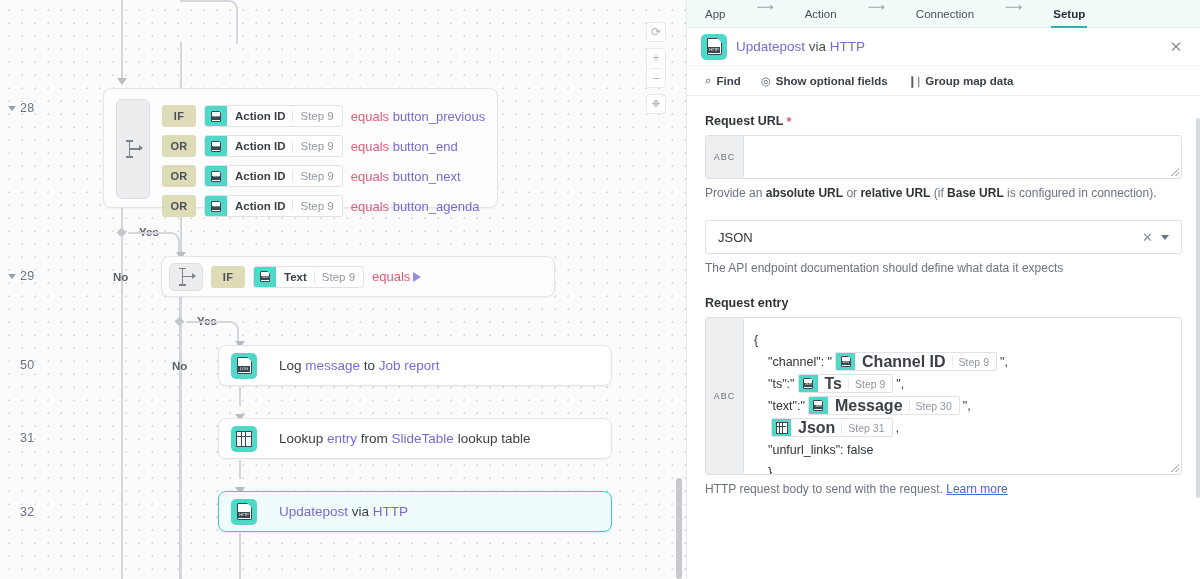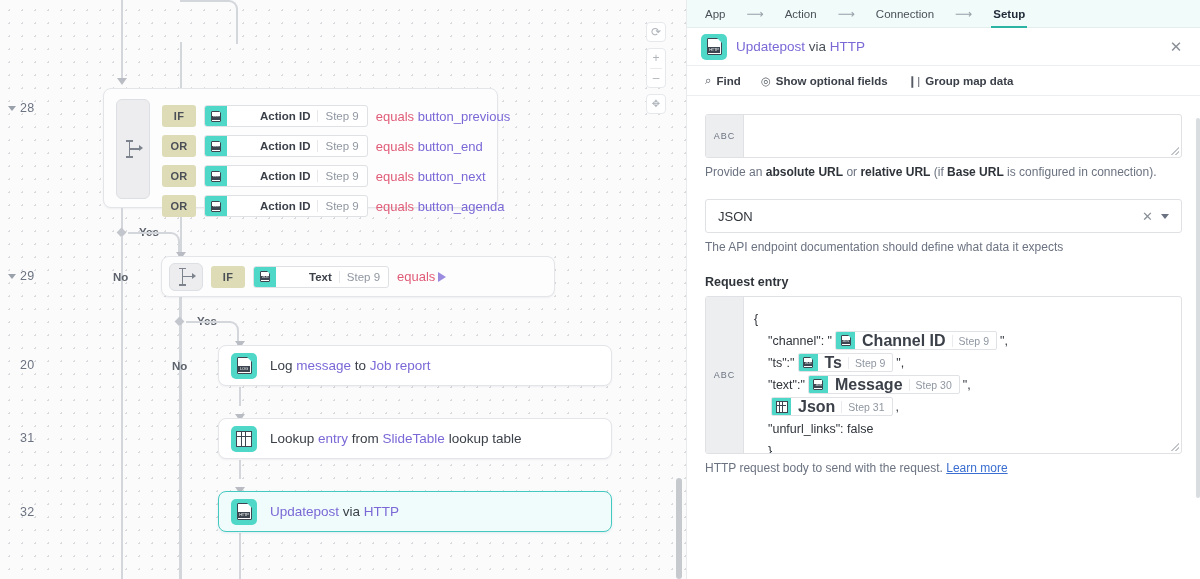--- a/index.html
+++ b/index.html
@@ -71,21 +71,21 @@
     border-radius: 8px;
     box-shadow: 0 1px 2px rgba(20,25,40,.05);
   }
   .card.selected {
     background: #effcfb;
     border: 1.5px solid #44c9c0;
     box-shadow: 0 1px 3px rgba(30,120,120,.12);
   }
   .card.group { background: #fdfdfe; }
   .card-row {
-    display: flex; align-items: center; gap: 13px;
+    display: flex; align-items: center; gap: 22px;
     height: 100%; padding: 0 12px;
   }
   .card-title { font-size: 13.5px; color: #3b4049; white-space: nowrap; }
   .card-title .accent { color: #7b68d6; }
   .card-title .accent2 { color: #7b68d6; }
 
   
   .appicon {
     width: 26px; height: 26px; border-radius: 5px;
     background: #4fd8c8;
@@ -149,21 +149,21 @@
     display: inline-flex; align-items: center;
     background: #fff; border: 1px solid #dfe1e5; border-radius: 3px;
     height: 22px; overflow: hidden; flex: 0 0 auto;
   }
   .pill .pico {
     width: 22px; height: 20px; background: #4fd8c8;
     display: flex; align-items: center; justify-content: center; flex: 0 0 auto;
   }
   .pill .plabel {
     font-size: 11.5px; font-weight: 700; color: #3b4049;
-    padding: 0 7px 0 8px; white-space: nowrap; margin-left: 25px;
+    padding: 0 7px 0 8px; white-space: nowrap;
   }
   .pill .pstep {
     font-size: 11.5px; color: #9097a1; padding: 0 8px 0 7px;
     border-left: 1px solid #e6e8eb; white-space: nowrap;
   }
   .cond-op { font-size: 13px; color: #e05c77; white-space: nowrap; }
   .cond-val { color: #7b68d6; }
   .play-tri {
     display: inline-block; width: 0; height: 0;
     border-top: 5px solid transparent; border-bottom: 5px solid transparent;
@@ -189,21 +189,21 @@
 
   
   .panel {
     position: relative;
     width: 514px; height: 579px; background: #fff;
     border-left: 1px solid #e8eaec;
     display: flex; flex-direction: column;
   }
   .wizard {
     height: 28px; background: #f1fbfa;
-    display: flex; align-items: center; gap: 7px;
+    display: flex; align-items: flex-start; gap: 17px;
     padding: 0 10px; flex: 0 0 auto;
     border-bottom: 1px solid #e4eeed;
   }
   .wstep {
     font-size: 11.5px; color: #4b5159; padding: 0 8px; height: 28px;
     display: flex; align-items: center; position: relative;
   }
   .wstep.active { color: #1f2937; font-weight: 700; }
   .wstep.active::after {
     content: ""; position: absolute; left: 6px; right: 6px; bottom: 0;
@@ -474,21 +474,21 @@
     <div class="gutter" id="gutter">
         <div class="step-num" style="top: 101px;">
           <span class="caret"></span>
           <span class="n">28</span>
         </div>
         <div class="step-num" style="top: 269px;">
           <span class="caret"></span>
           <span class="n">29</span>
         </div>
         <div class="step-num nocaret" style="top: 358px;">
-          <span class="n">20</span>
+          <span class="n">50</span>
         </div>
         <div class="step-num nocaret" style="top: 431px;">
           <span class="n">31</span>
         </div>
         <div class="step-num nocaret" style="top: 505px;">
           <span class="n">32</span>
         </div>
       </div>
 
     <div class="ctl-stack" style="top:22px;">
@@ -545,20 +545,24 @@
         </span>
         <span class="ptool">
           <span class="gi">❙|</span>
           <span>Group map data</span>
         </span>
       </div>
 
     <div class="pbody">
 
       <div class="field">
+        <div class="flabel">
+          <span>Request URL</span>
+          <span class="req">*</span>
+        </div>
         <div class="inputwrap" style="height:44px;">
           <div class="abc">ABC</div>
           <div class="resize-grip"></div>
         </div>
         <div class="fhint">
           <span>Provide an </span><b>absolute URL</b><span> or </span><b>relative URL</b><span> (if </span><b>Base URL</b><span> is configured in connection).</span>
         </div>
       </div>
 
       <div class="field">

